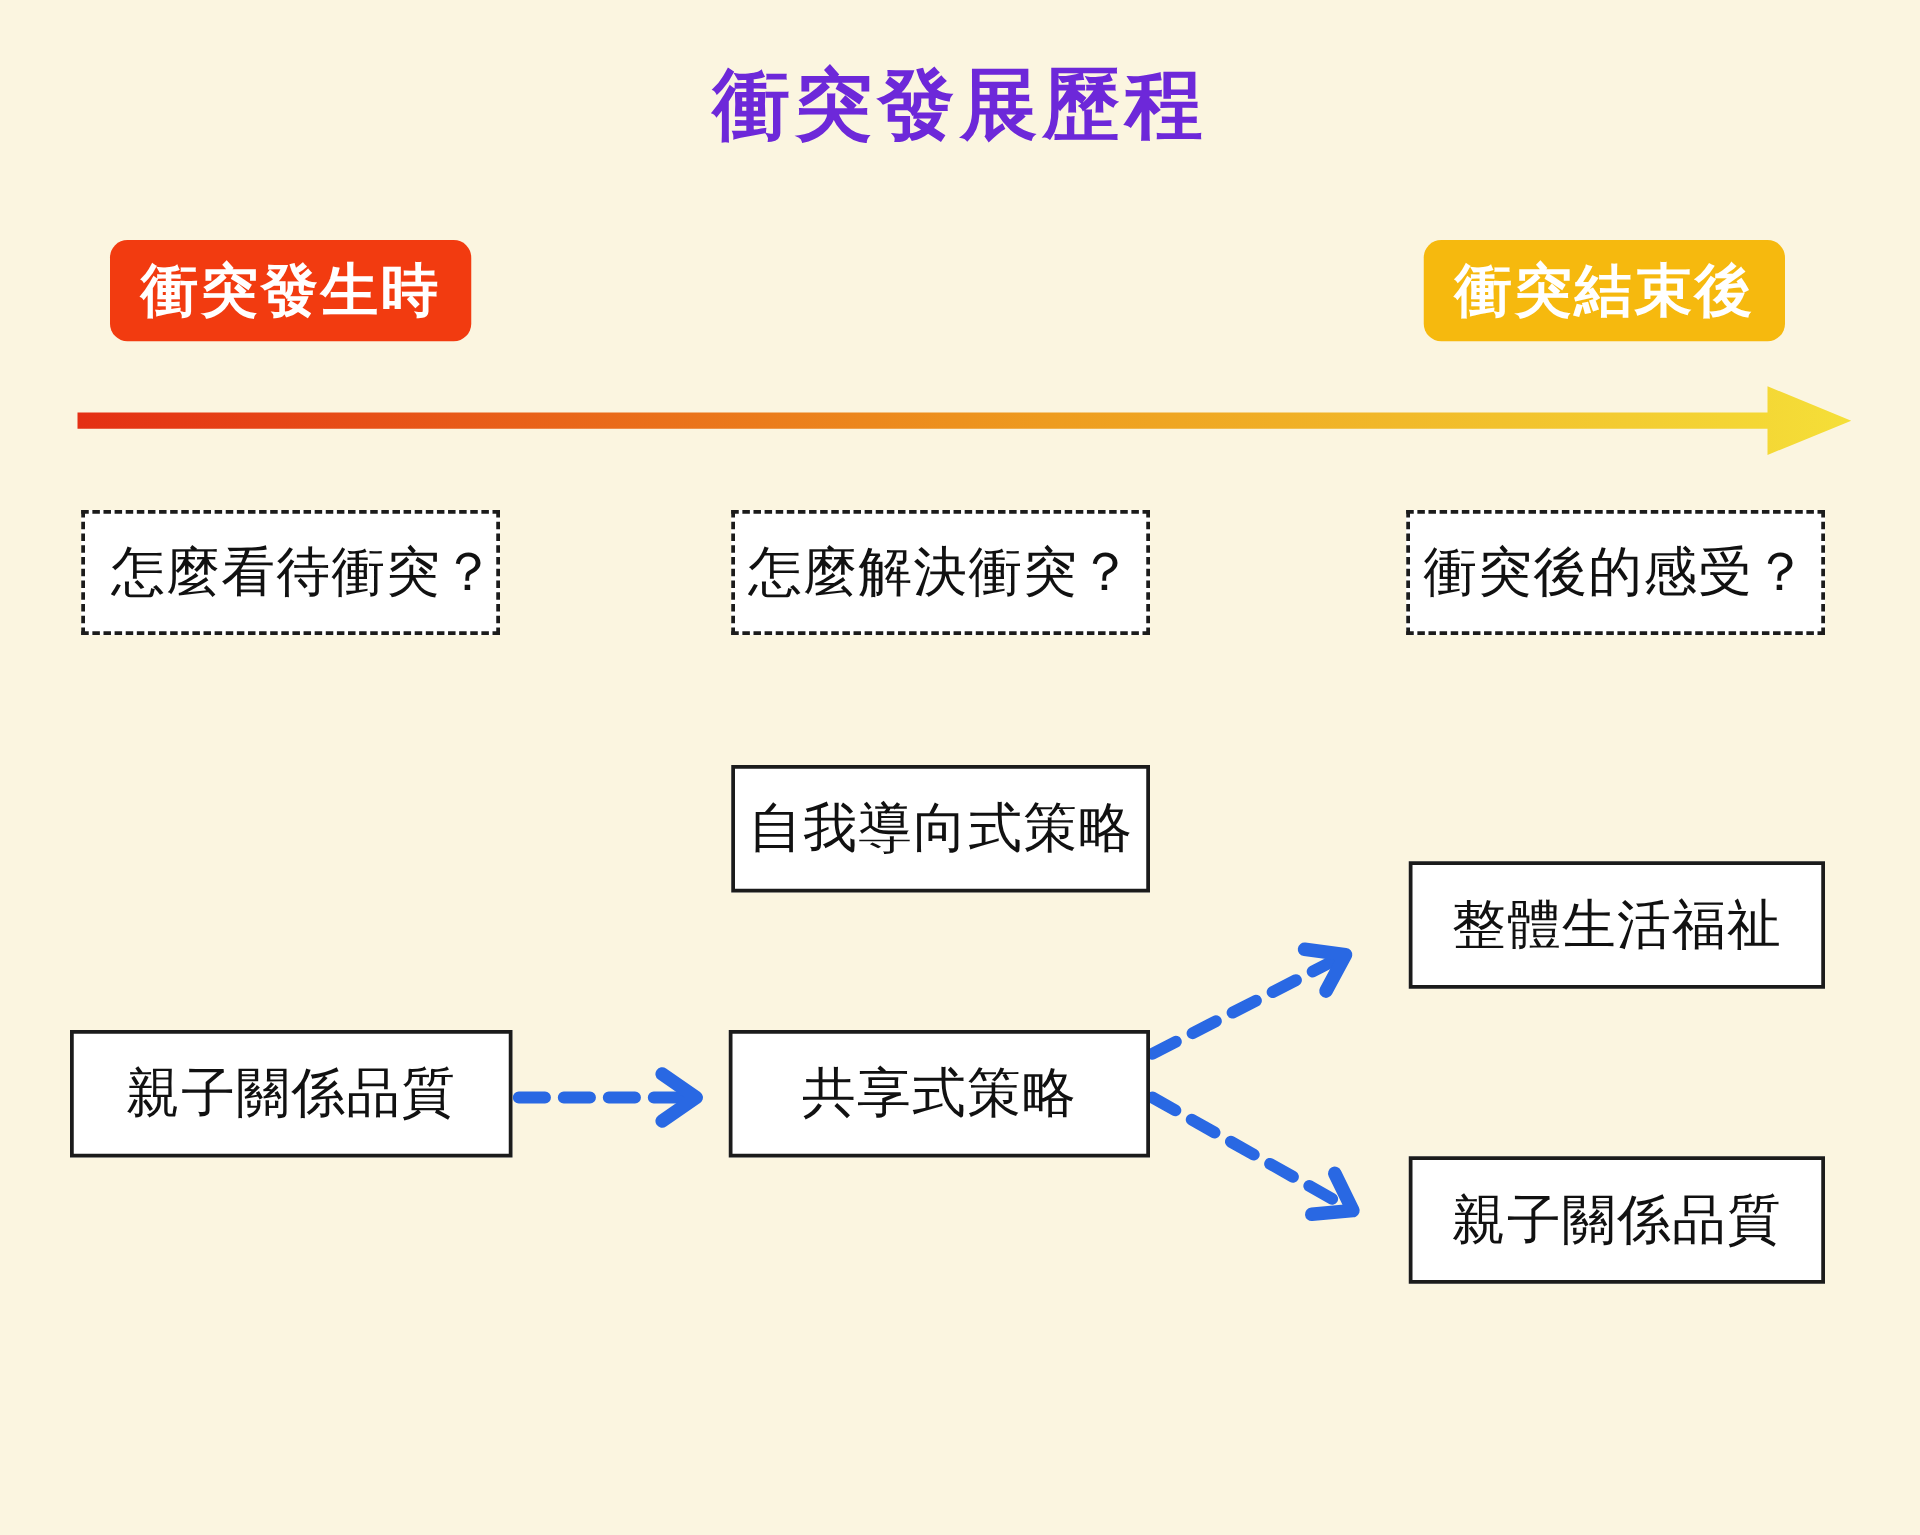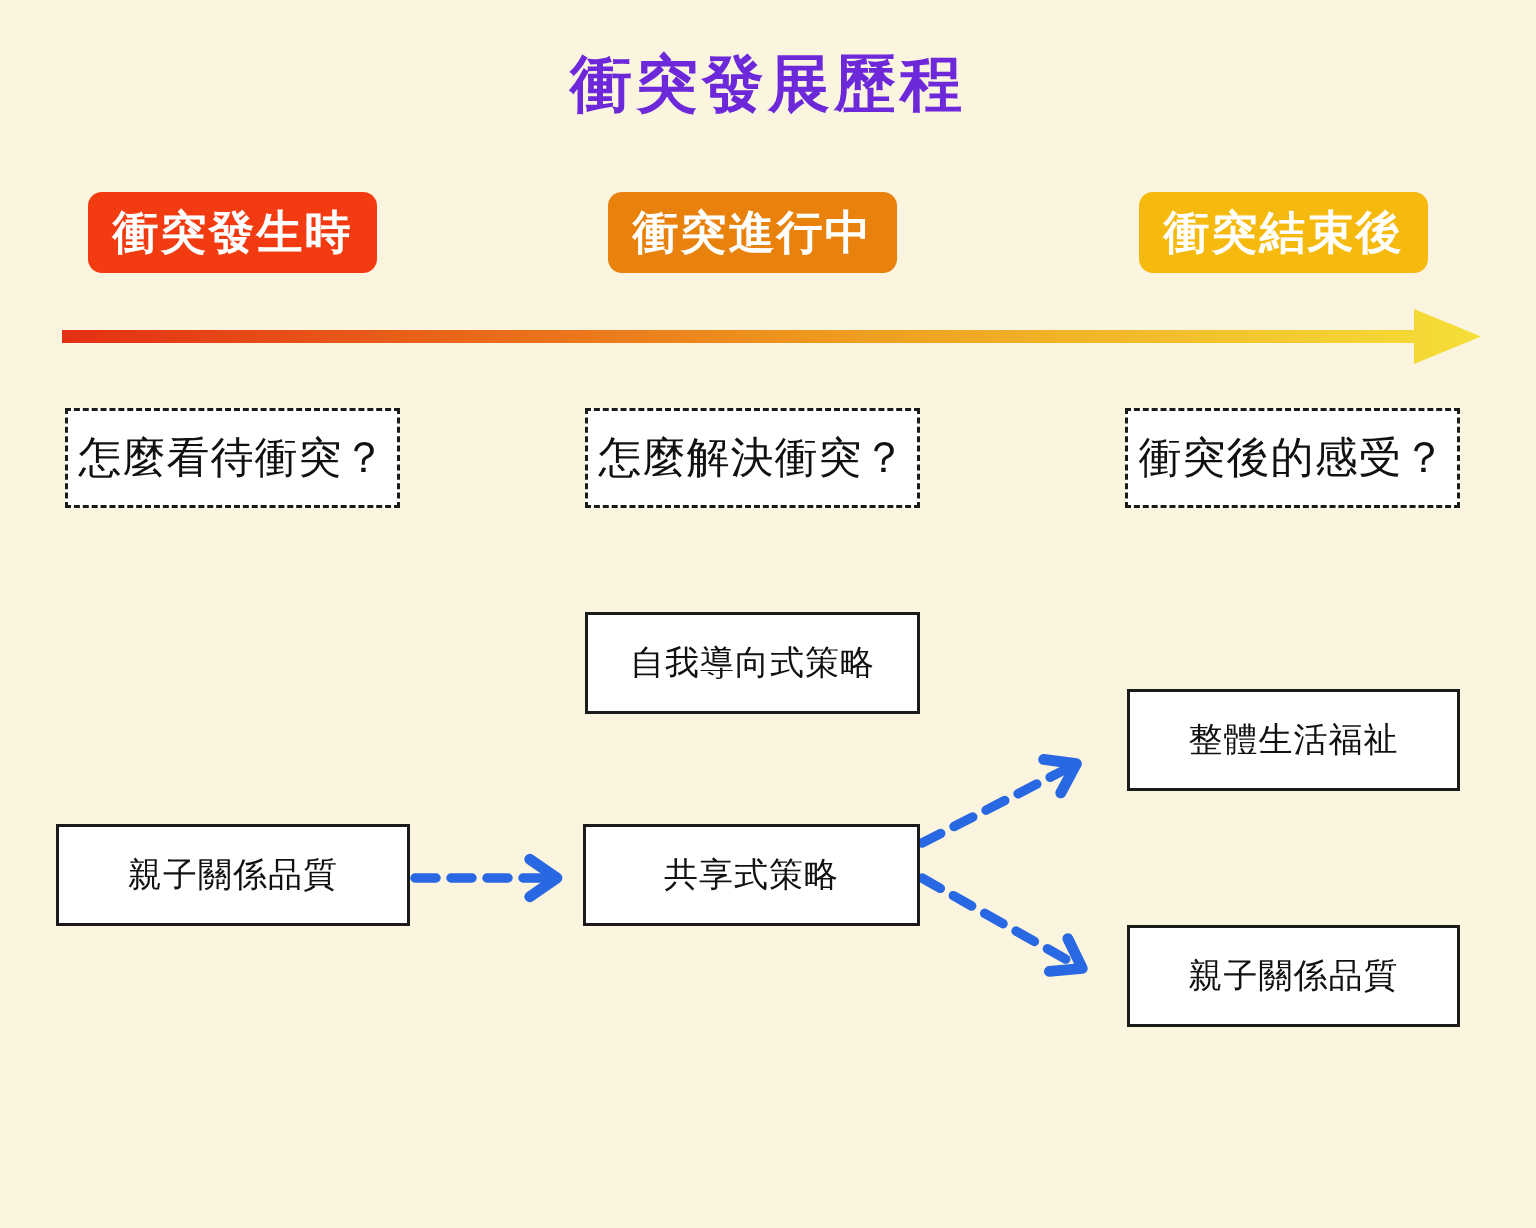--- a/index.html
+++ b/index.html
@@ -64,56 +64,53 @@
     box-sizing: border-box;
     background: #ffffff;
     border: 3px dashed #1b1b1b;
     display: flex;
     align-items: center;
     justify-content: center;
     font-size: 43px;
     color: #111111;
     letter-spacing: 1px;
   }
-  .q-1 { left: 65px; }
+  .q-1 { left: 65px; justify-content: flex-end; }
   .q-2 { left: 585px; }
   .q-3 { left: 1125px; }
 
   .node {
     position: absolute;
     box-sizing: border-box;
     background: #ffffff;
     border: 3px solid #1b1b1b;
     display: flex;
     align-items: center;
     justify-content: center;
-    font-size: 34px;
+    font-size: 43px;
     color: #111111;
     letter-spacing: 1px;
     height: 102px;
   }
   .node-self-directed      { left: 585px;  top: 612px;  width: 335px; }
   .node-functional-eval    { left: 56px;   top: 824px;  width: 354px; }
   .node-shared-strategy    { left: 583px;  top: 824px;  width: 337px; }
   .node-overall-wellbeing  { left: 1127px; top: 689px;  width: 333px; }
   .node-parent-child       { left: 1127px; top: 925px;  width: 333px; }
   .node-self-sacrifice     { left: 585px;  top: 1040px; width: 335px; }
 </style>
 </head>
 <body>
 
 <div class="canvas" style="background-color: rgb(251, 245, 224);">
 
   <h1 class="page-title">衝突發展歷程</h1>
 
   <div class="stage-badge badge-1" style="background-color: rgb(242, 59, 16);">
     <span>衝突發生時</span>
-  </div>
-  <div class="stage-badge badge-2" style="background-color: rgb(232, 130, 13);">
-    <span>衝突進行中</span>
   </div>
   <div class="stage-badge badge-3" style="background-color: rgb(246, 185, 14);">
     <span>衝突結束後</span>
   </div>
 
   <svg class="arrow-layer" width="1536" height="1228" viewBox="0 0 1536 1228" xmlns="http://www.w3.org/2000/svg">
     <defs>
       <linearGradient id="tl-grad" gradientUnits="userSpaceOnUse" x1="62" y1="0" x2="1481" y2="0">
         <stop offset="0%" stop-color="#E42F14"></stop>
         <stop offset="55%" stop-color="#EE9C1F"></stop>

